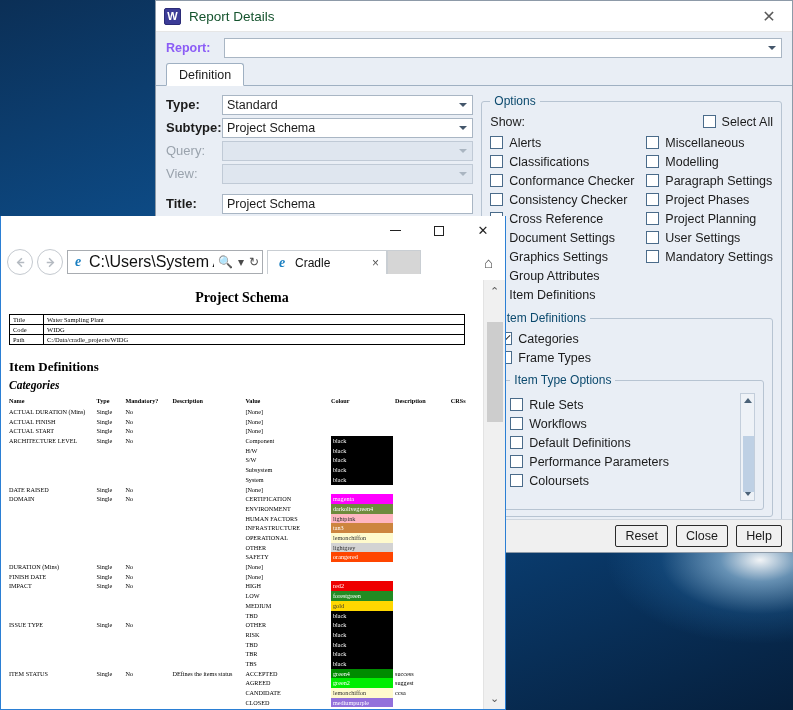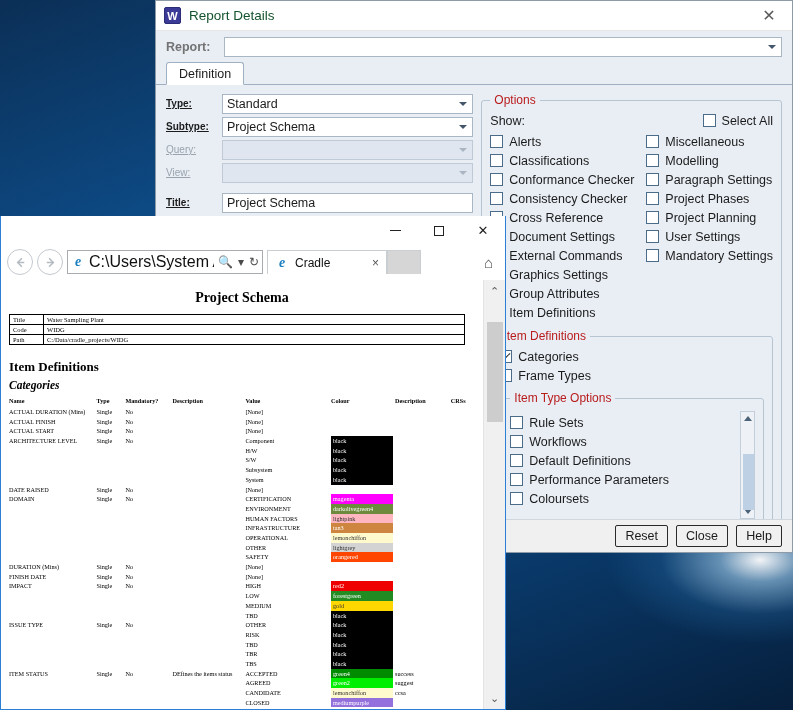--- a/index.html
+++ b/index.html
@@ -40,21 +40,21 @@
   .dlg-close {
     width:26px; height:22px; display:flex; align-items:center; justify-content:center;
     color:#5a5a5a; font-size:16px; cursor:pointer; margin-right:4px;
   }
   .dlg-body { flex:1; background:#e9eef5; position:relative; }
 
   .report-row {
     display:flex; align-items:center; padding:6px 10px 5px 10px; gap:6px;
     background:#e9eef5;
   }
-  .report-label { font-size:12.5px; font-weight:bold; color:#737373; width:52px; }
+  .report-label { font-size:12.5px; font-weight:bold; color:#8b5cf6; width:52px; }
   .combo {
     flex:1; height:20px; background:#ffffff; border:1px solid #a9b6c4;
     display:flex; align-items:center; position:relative; font-size:12.5px;
     color:#1b1b1b; padding:0 16px 0 4px;
   }
   .combo .arrow {
     position:absolute; right:5px; top:50%; width:0; height:0;
     border-left:4px solid transparent; border-right:4px solid transparent;
     border-top:4px solid #44566b; margin-top:-2px;
   }
@@ -65,21 +65,21 @@
   .tab {
     height:23px; padding:0 12px; display:flex; align-items:center;
     font-size:12.5px; color:#1b1b1b; background:#ffffff;
     border:1px solid #9fb0c2; border-bottom:1px solid #ffffff;
     border-radius:3px 3px 0 0; position:relative; top:1px; cursor:pointer;
   }
 
   .tabpage { padding:8px 10px 8px 10px; display:flex; gap:8px; }
   .left-col { width:340px; }
   .field-row { display:flex; align-items:center; height:21px; margin-bottom:2px; }
-  .field-label { width:56px; font-size:10px; font-weight:bold; color:#1b1b1b;text-decoration:underline; }
+  .field-label { width:56px; font-size:13px; font-weight:bold; color:#1b1b1b; }
   .field-label.dim { font-weight:normal; color:#9aa3ad; }
   .field-input {
     flex:1; height:20px; background:#ffffff; border:1px solid #a9b6c4;
     font-size:12.5px; color:#1b1b1b; display:flex; align-items:center;
     padding:0 16px 0 4px; position:relative;
   }
   .field-input.disabled { background:#dfe6ef; border-color:#c0cad6; }
   .field-input .arrow {
     position:absolute; right:5px; top:50%; width:0; height:0;
     border-left:4px solid transparent; border-right:4px solid transparent;
@@ -94,21 +94,21 @@
     padding:2px; cursor:pointer;
   }
   .grid-btn i { display:block; height:2px; background:#2e8b8b; }
 
   
   .right-col { flex:1; }
   fieldset.grp {
     border:1px solid #b7c4d2; border-radius:3px; margin:0; padding:4px 8px 8px 8px;
     position:relative;
   }
-  fieldset.grp > legend { font-size:12px; color:#b91c1c; padding:0 4px;margin-top:32px; }
+  fieldset.grp > legend { font-size:12px; color:#0c4a6e; padding:0 4px;margin-top:32px; }
   .show-row { display:flex; align-items:center; justify-content:space-between;
               margin-bottom:2px;gap:25px; }
   .show-label { font-size:12.5px; color:#1b1b1b; }
   .cb-line { display:flex; align-items:center; gap:6px; height:19px; cursor:pointer; }
   .cb {
     width:13px; height:13px; background:#ffffff; border:1px solid #4a6b8a;
     display:inline-flex; align-items:center; justify-content:center; flex:0 0 13px;
   }
   .cb.checked::after {
     content:""; width:8px; height:4px; border-left:1.6px solid #1c1c1c;
@@ -344,24 +344,20 @@
                   <span class="cb"></span>
                   <span class="cb-label">Consistency Checker</span>
                 </label>
               <label class="cb-line">
                   <span class="cb"></span>
                   <span class="cb-label">Cross Reference</span>
                 </label>
               <label class="cb-line">
                   <span class="cb"></span>
                   <span class="cb-label">Document Settings</span>
-                </label>
-              <label class="cb-line">
-                  <span class="cb"></span>
-                  <span class="cb-label">External Commands</span>
                 </label>
               <label class="cb-line">
                   <span class="cb"></span>
                   <span class="cb-label">Graphics Settings</span>
                 </label>
               <label class="cb-line">
                   <span class="cb"></span>
                   <span class="cb-label">Group Attributes</span>
                 </label>
               <label class="cb-line">

